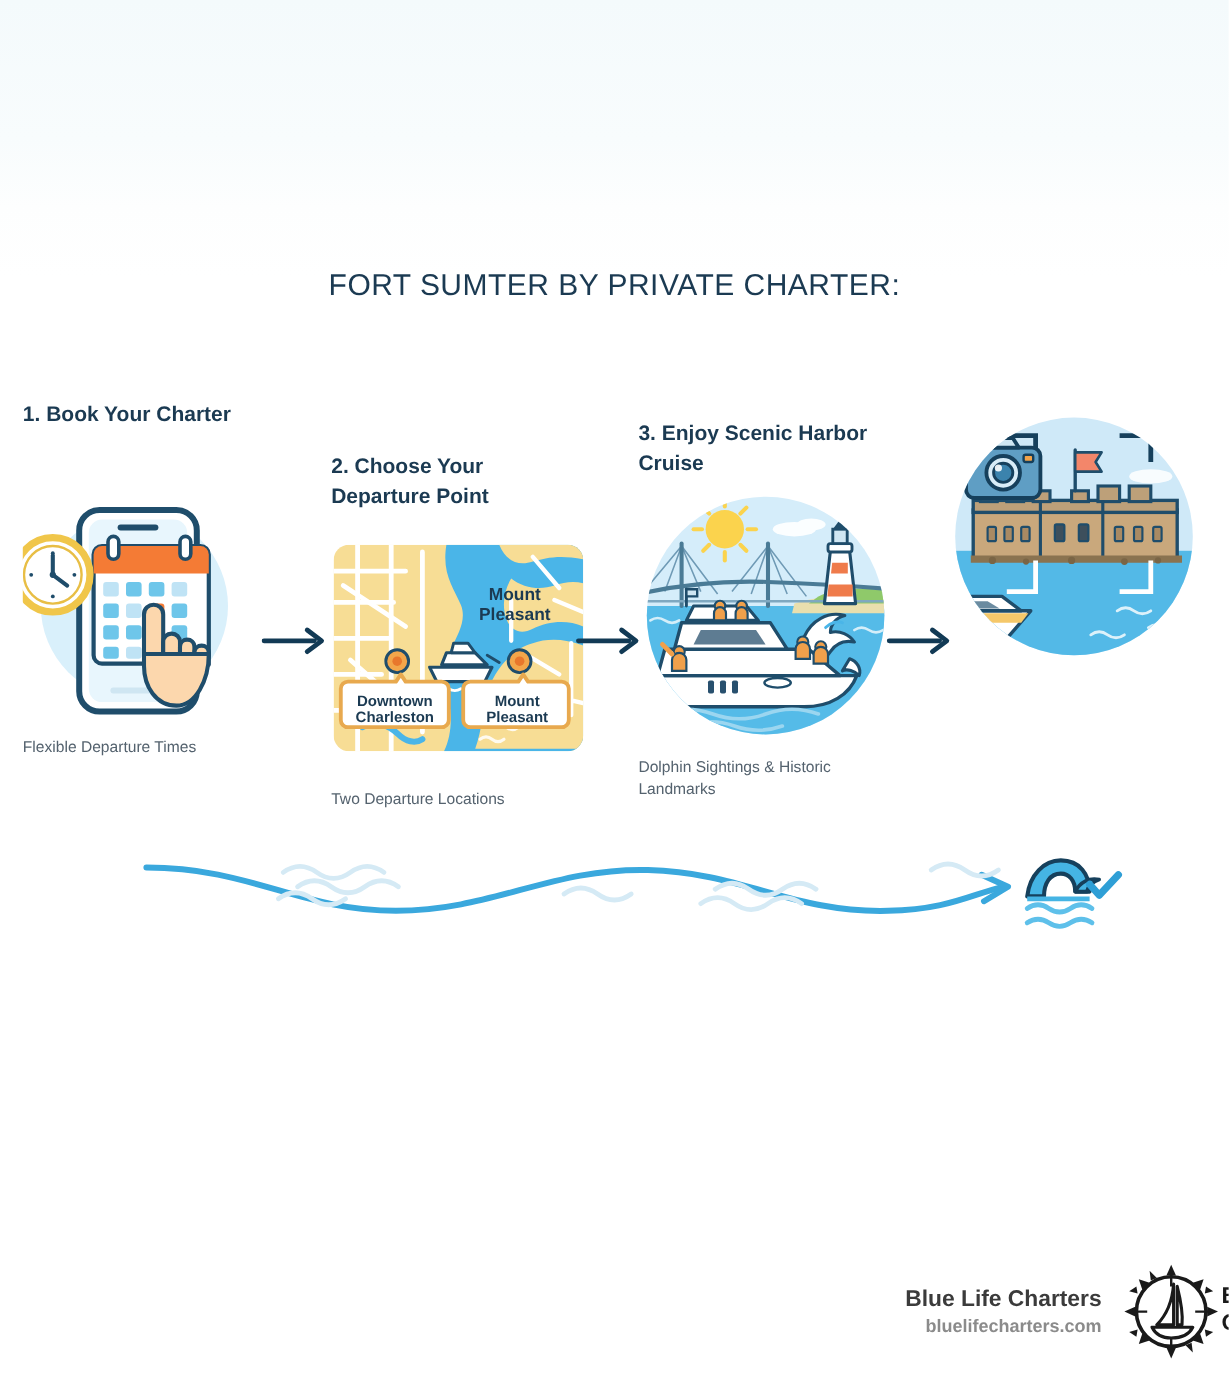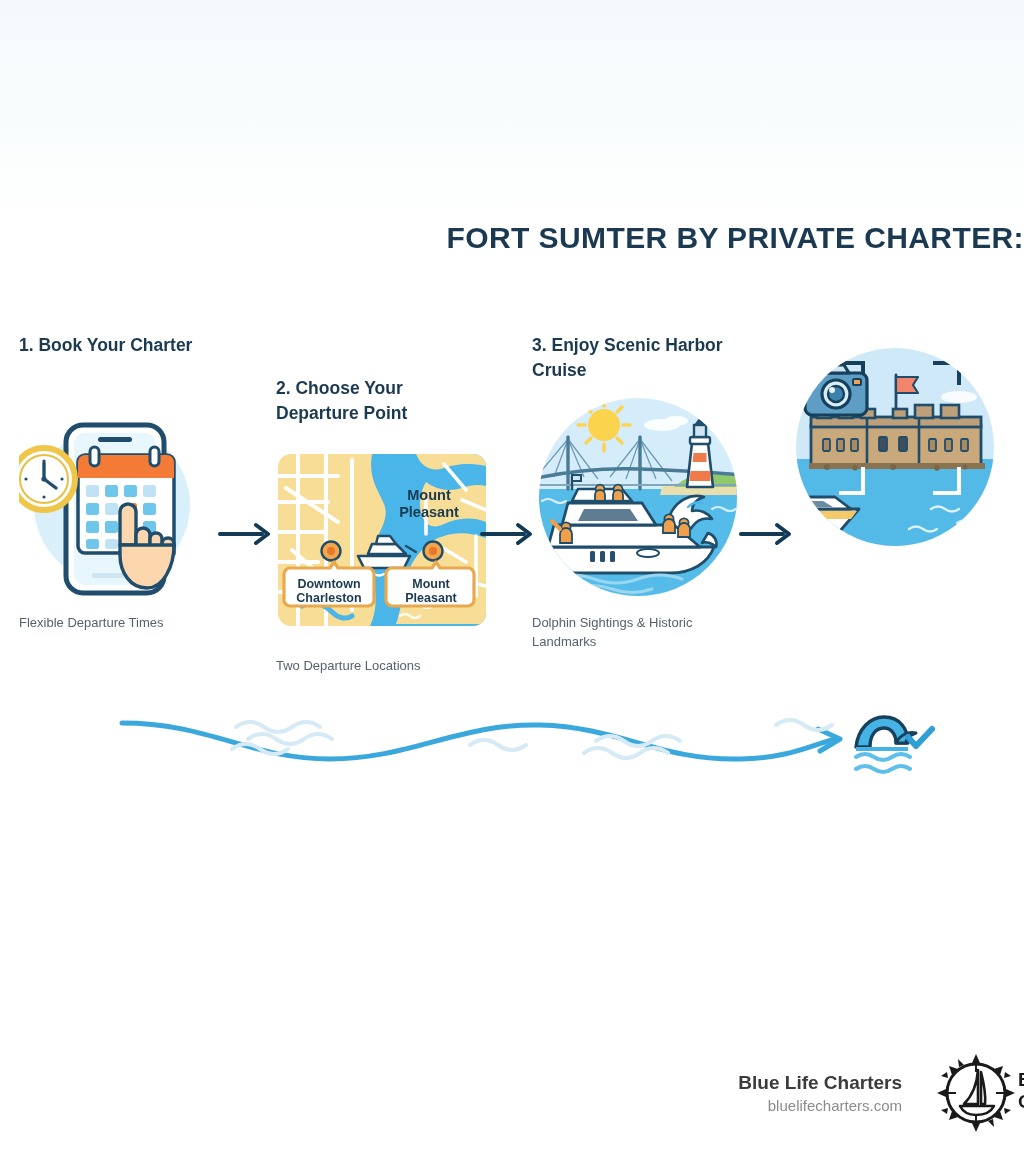--- a/index.html
+++ b/index.html
@@ -22,46 +22,45 @@
 
   
   .title-block {
     position: absolute;
     top: 218px;
     left: 0;
     width: 1024px;
     text-align: center;
   }
   .title-line {
-    font-size: 30px;
-    font-weight: bold;
+    font-size: 25px;
+    font-weight: normal;
     letter-spacing: 0.4px;
     color: #1b3a52;
     line-height: 40px;
     text-transform: uppercase;
-    text-align: right;
   }
 
   
   .steps {
     position: absolute;
     top: 333px;
     left: 0;
     width: 1024px;
     height: 360px;
   }
   .step {
     position: absolute;
     top: 0;
     width: 212px;
     text-align: left;
   }
   .step-1 { left: 19px; }
   .step-2 { left: 276px; margin-top: 43px; }
-  .step-3 { left: 532px; }
+  .step-3 { left: 532px; margin-top: 16px; }
   .step-4 { left: 789px; }
 
   .step-heading {
     font-size: 17.5px;
     font-weight: bold;
     color: #1b3a52;
     line-height: 25px;
     min-height: 50px;
   }
   .step-art {
@@ -98,33 +97,34 @@
     height: 90px;
   }
 
   
   .footer {
     position: absolute;
     right: 0px;
     bottom: 18px;
     display: flex;
     align-items: center;
-    gap: 30px;
+    gap: 14px;
   }
   .footer-text { text-align: right; }
   .brand-name {
     font-size: 19px;
     font-weight: bold;
     color: #3b3b3b;
     line-height: 24px;
   }
   .brand-url {
     font-size: 15px;
     color: #8b8b8b;
     line-height: 21px;
+    font-weight: bold;
   }
   .footer-logo {
     width: 92px;
     height: 86px;
     overflow: hidden;
     position: relative;
   }
 </style>
 </head>
 <body>

